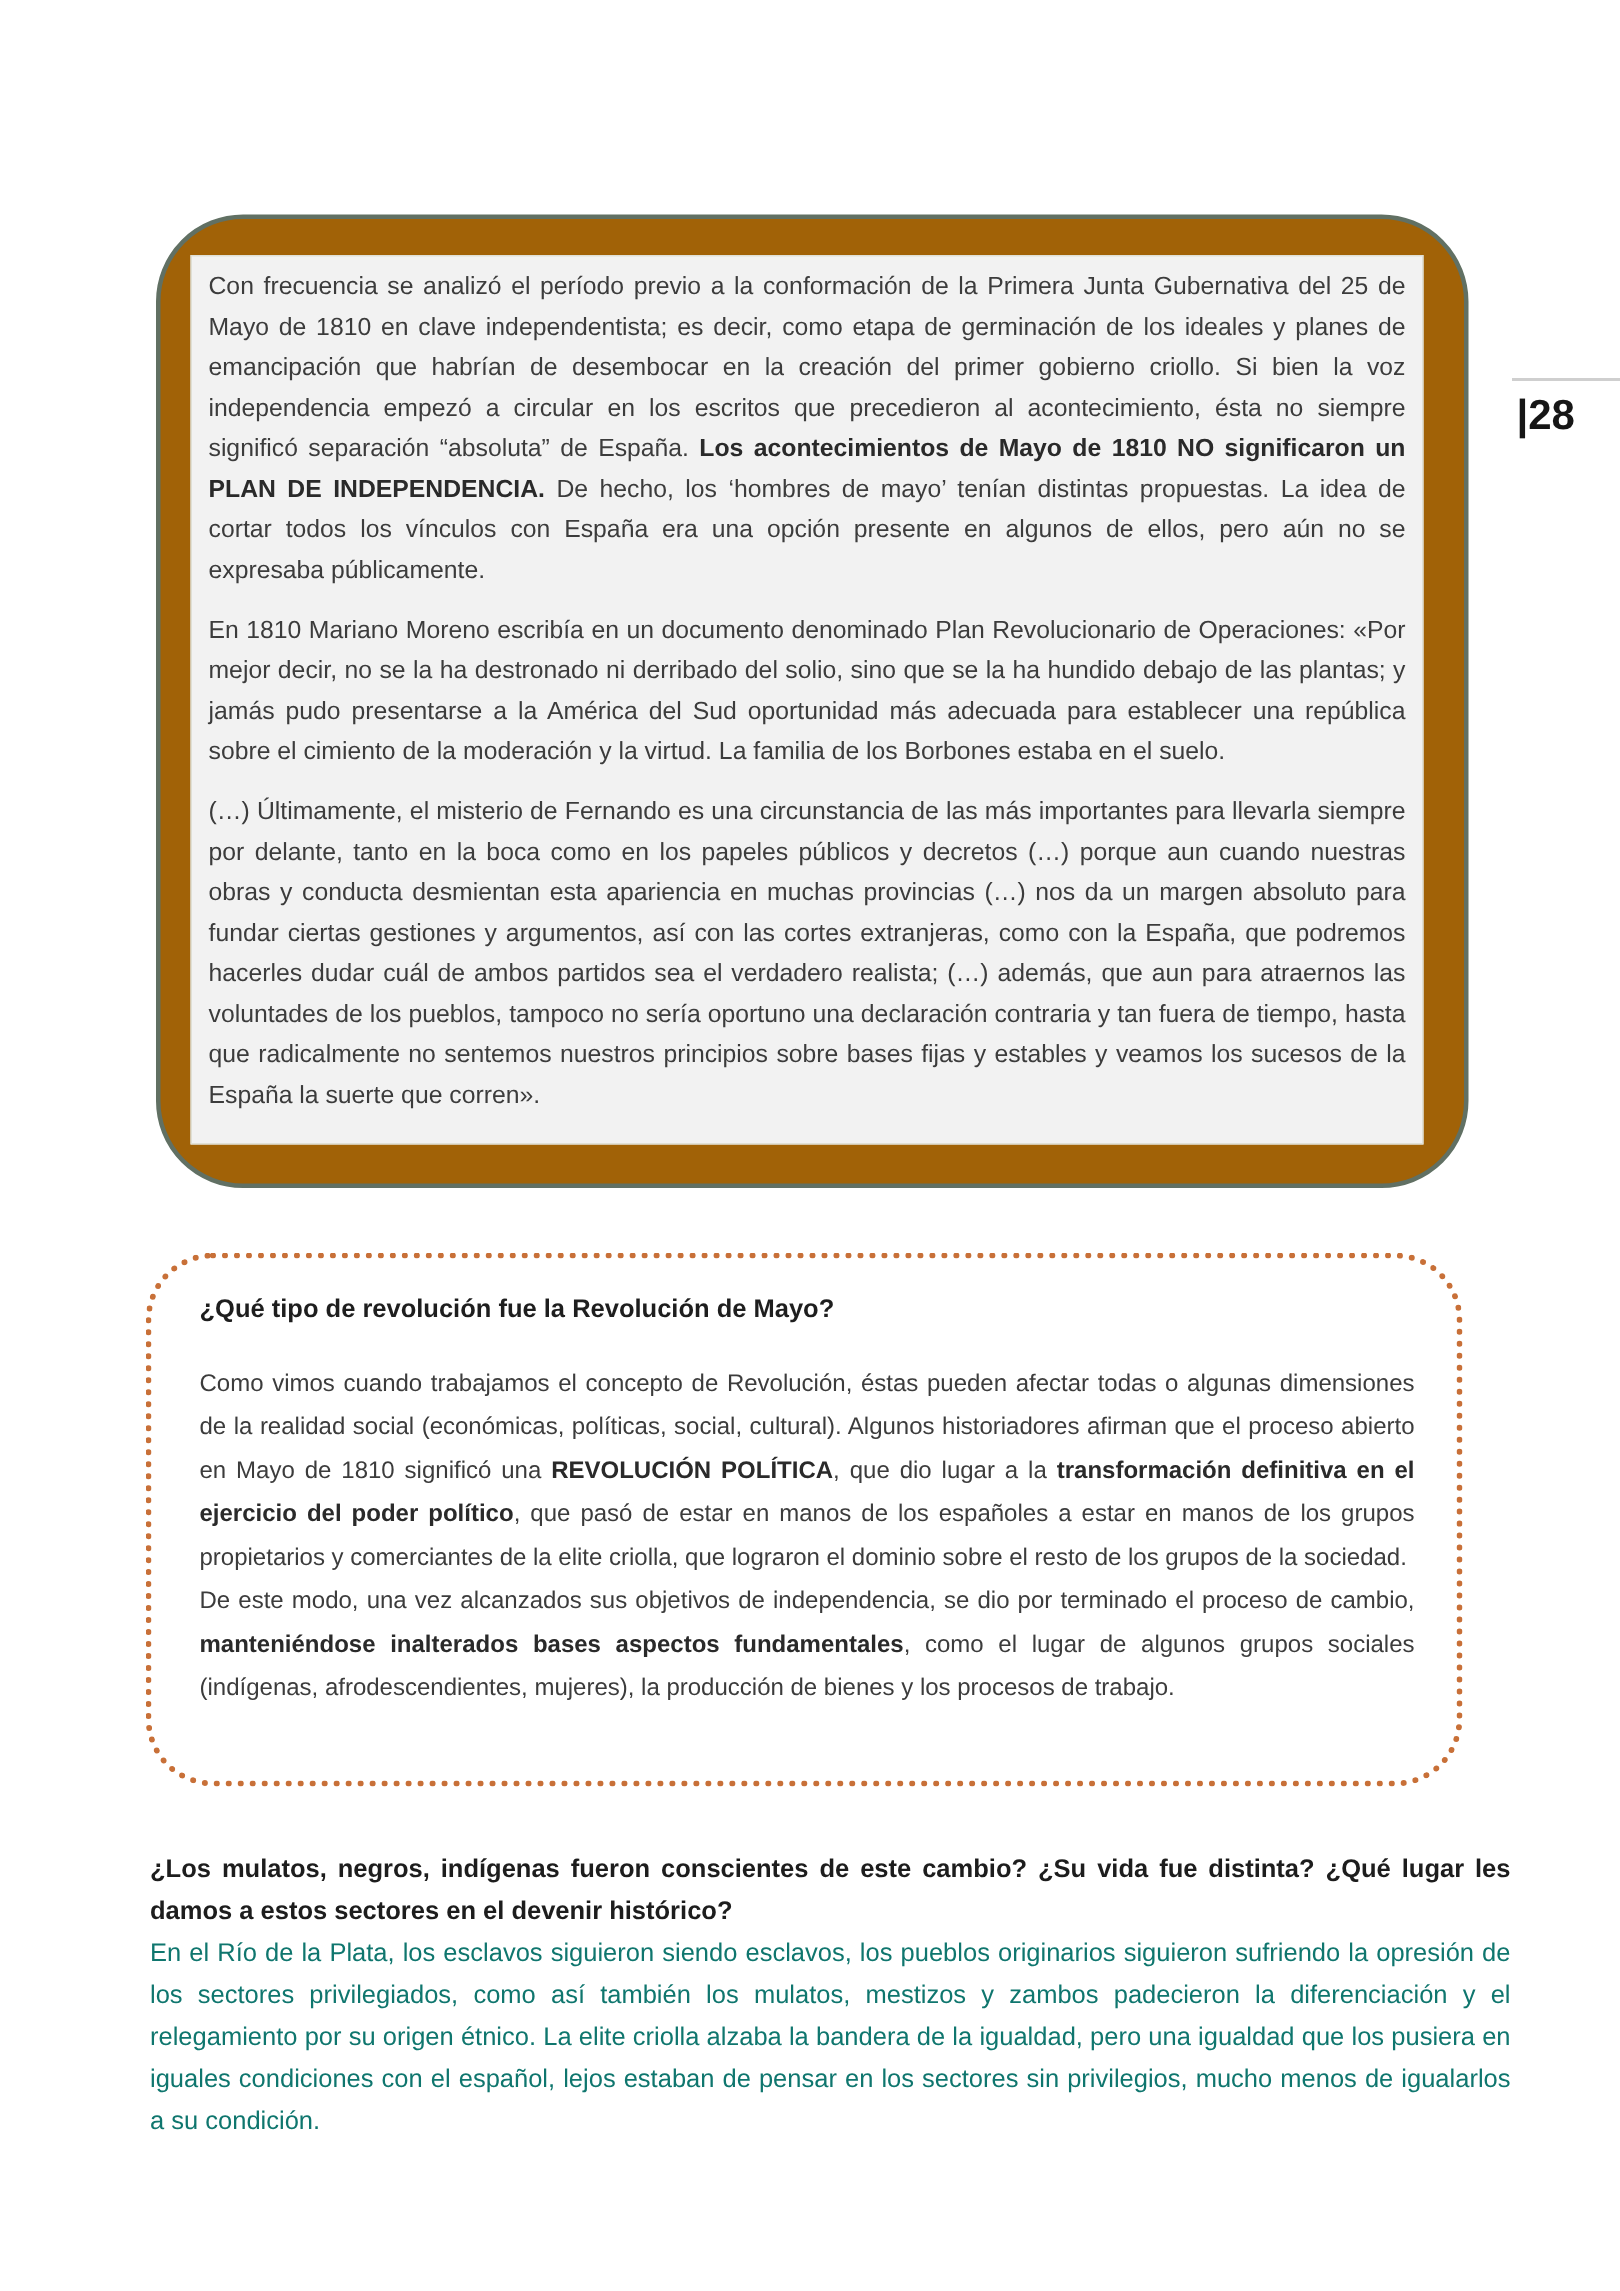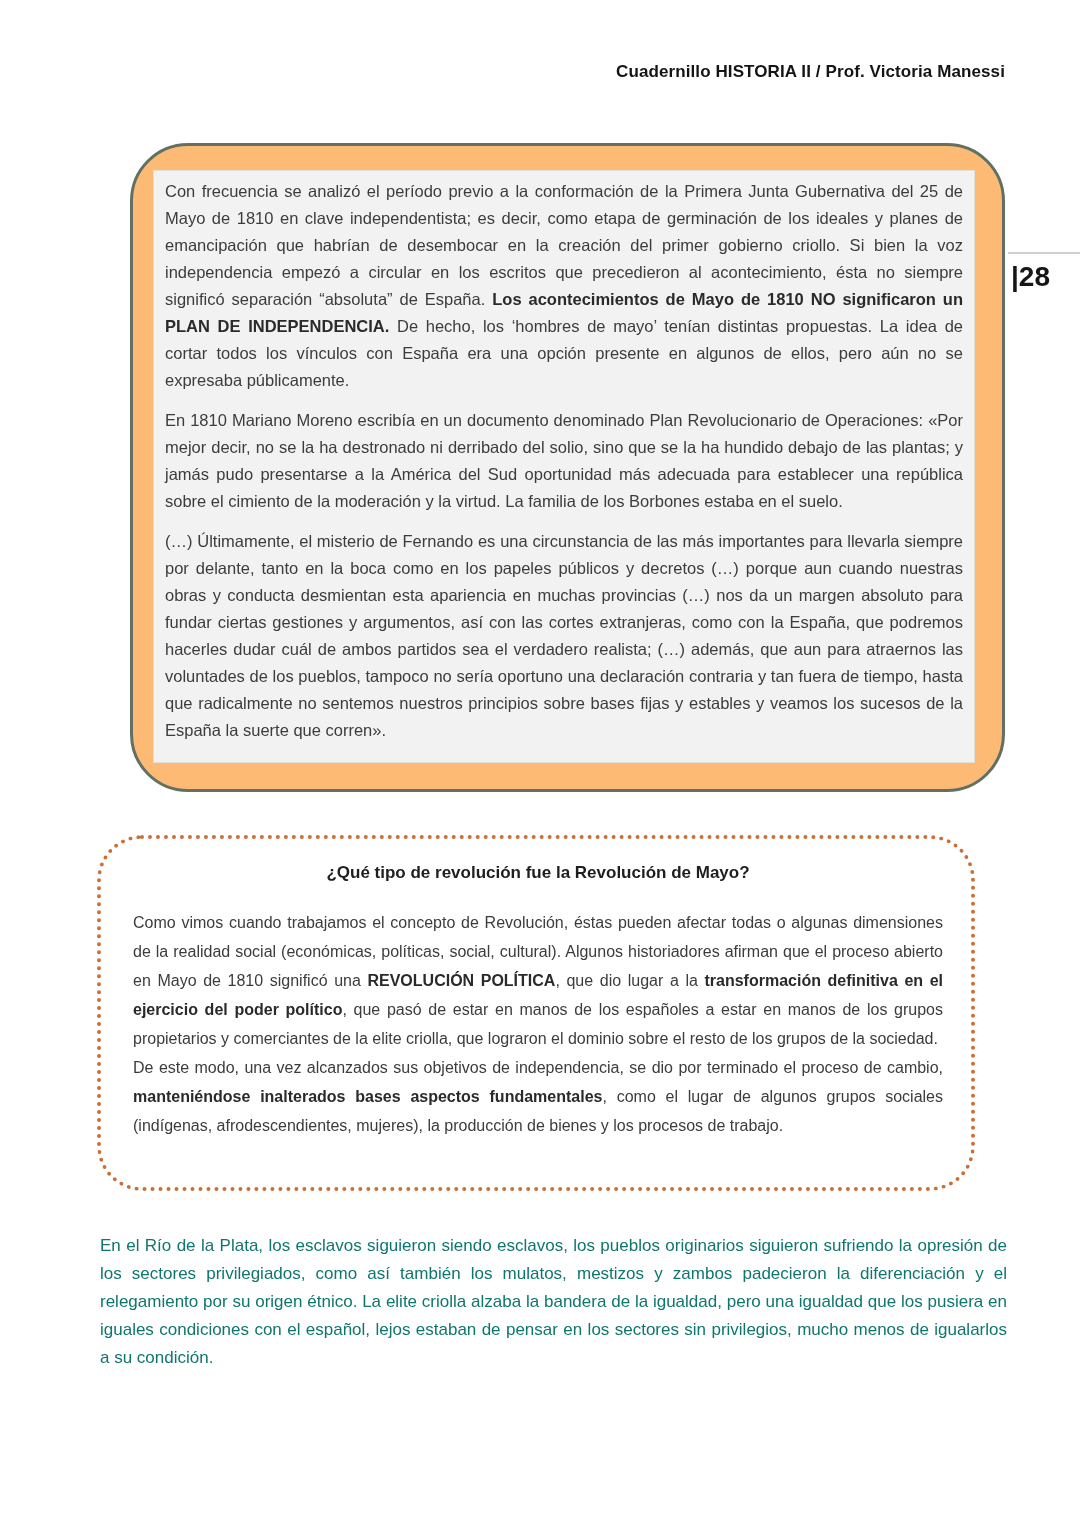--- a/index.html
+++ b/index.html
@@ -41,25 +41,25 @@
     top: 261px;
     left: 1011px;
     font-size: 28px;
     font-weight: bold;
     color: #161616;
   }
 
   
   .highlight-box {
     position: absolute;
-    left: 130px;
+    left: 104px;
     top: 143px;
     width: 875px;
     height: 649px;
-    background: #fdba74;
+    background: #a16207;
     border: 3px solid #617063;
     border-radius: 58px;
   }
   .highlight-inner {
     position: absolute;
     left: 20px;
     top: 24px;
     right: 27px;
     bottom: 26px;
     background: #f2f2f2;
@@ -81,21 +81,21 @@
     position: absolute;
     left: 97px;
     top: 835px;
     width: 878px;
     height: 356px;
     border: 4px dotted #c87038;
     border-radius: 45px;
     padding: 24px 28px 0 32px;
   }
   .dotted-title {
-    text-align: center;
+    text-align: left;
     font-size: 17px;
     font-weight: bold;
     color: #1e1e1e;
     margin-bottom: 25px;
   }
   .dotted-box p {
     font-size: 16px;
     line-height: 29px;
     text-align: justify;
     color: #3c3c3c;
@@ -123,37 +123,37 @@
   }
 
   
   .b { font-weight: bold; color: #2a2a2a; }
 </style>
 </head>
 <body>
 
 <div class="page">
 
-  <div class="doc-header">Cuadernillo HISTORIA II / Prof. Victoria Manessi</div>
 
   <div class="page-rule"></div>
 
   <div class="page-number">|28</div>
 
   <div class="highlight-box">
     <div class="highlight-inner">
       <p><span>Con frecuencia se analizó el período previo a la conformación de la Primera Junta Gubernativa del 25 de Mayo de 1810 en clave independentista; es decir, como etapa de germinación de los ideales y planes de emancipación que habrían de desembocar en la creación del primer gobierno criollo. Si bien la voz independencia empezó a circular en los escritos que precedieron al acontecimiento, ésta no siempre significó separación “absoluta” de España. </span><span class="b">Los acontecimientos de Mayo de 1810 NO significaron un PLAN DE INDEPENDENCIA.</span><span> De hecho, los ‘hombres de mayo’ tenían distintas propuestas. La idea de cortar todos los vínculos con España era una opción presente en algunos de ellos, pero aún no se expresaba públicamente.</span></p>
       <p><span>En 1810 Mariano Moreno escribía en un documento denominado Plan Revolucionario de Operaciones: «Por mejor decir, no se la ha destronado ni derribado del solio, sino que se la ha hundido debajo de las plantas; y jamás pudo presentarse a la América del Sud oportunidad más adecuada para establecer una república sobre el cimiento de la moderación y la virtud. La familia de los Borbones estaba en el suelo.</span></p>
       <p><span>(…) Últimamente, el misterio de Fernando es una circunstancia de las más importantes para llevarla siempre por delante, tanto en la boca como en los papeles públicos y decretos (…) porque aun cuando nuestras obras y conducta desmientan esta apariencia en muchas provincias (…) nos da un margen absoluto para fundar ciertas gestiones y argumentos, así con las cortes extranjeras, como con la España, que podremos hacerles dudar cuál de ambos partidos sea el verdadero realista; (…) además, que aun para atraernos las voluntades de los pueblos, tampoco no sería oportuno una declaración contraria y tan fuera de tiempo, hasta que radicalmente no sentemos nuestros principios sobre bases fijas y estables y veamos los sucesos de la España la suerte que corren».</span></p>
     </div>
   </div>
 
   <div class="dotted-box">
     <div class="dotted-title">¿Qué tipo de revolución fue la Revolución de Mayo?</div>
     <p><span>Como vimos cuando trabajamos el concepto de Revolución, éstas pueden afectar todas o algunas dimensiones de la realidad social (económicas, políticas, social, cultural). Algunos historiadores afirman que el proceso abierto en Mayo de 1810 significó una </span><span class="b">REVOLUCIÓN POLÍTICA</span><span>, que dio lugar a la </span><span class="b">transformación definitiva en el ejercicio del poder político</span><span>, que pasó de estar en manos de los españoles a estar en manos de los grupos propietarios y comerciantes de la elite criolla, que lograron el dominio sobre el resto de los grupos de la sociedad.</span></p>
     <p><span>De este modo, una vez alcanzados sus objetivos de independencia, se dio por terminado el proceso de cambio, </span><span class="b">manteniéndose inalterados bases aspectos fundamentales</span><span>, como el lugar de algunos grupos sociales (indígenas, afrodescendientes, mujeres), la producción de bienes y los procesos de trabajo.</span></p>
   </div>
 
   <div class="closing">
+    <p class="closing-question">¿Los mulatos, negros, indígenas fueron conscientes de este cambio? ¿Su vida fue distinta? ¿Qué lugar les damos a estos sectores en el devenir histórico?</p>
     <p class="closing-paragraph">En el Río de la Plata, los esclavos siguieron siendo esclavos, los pueblos originarios siguieron sufriendo la opresión de los sectores privilegiados, como así también los mulatos, mestizos y zambos padecieron la diferenciación y el relegamiento por su origen étnico. La elite criolla alzaba la bandera de la igualdad, pero una igualdad que los pusiera en iguales condiciones con el español, lejos estaban de pensar en los sectores sin privilegios, mucho menos de igualarlos a su condición.</p>
   </div>
 
 </div>
 
 </body></html>

